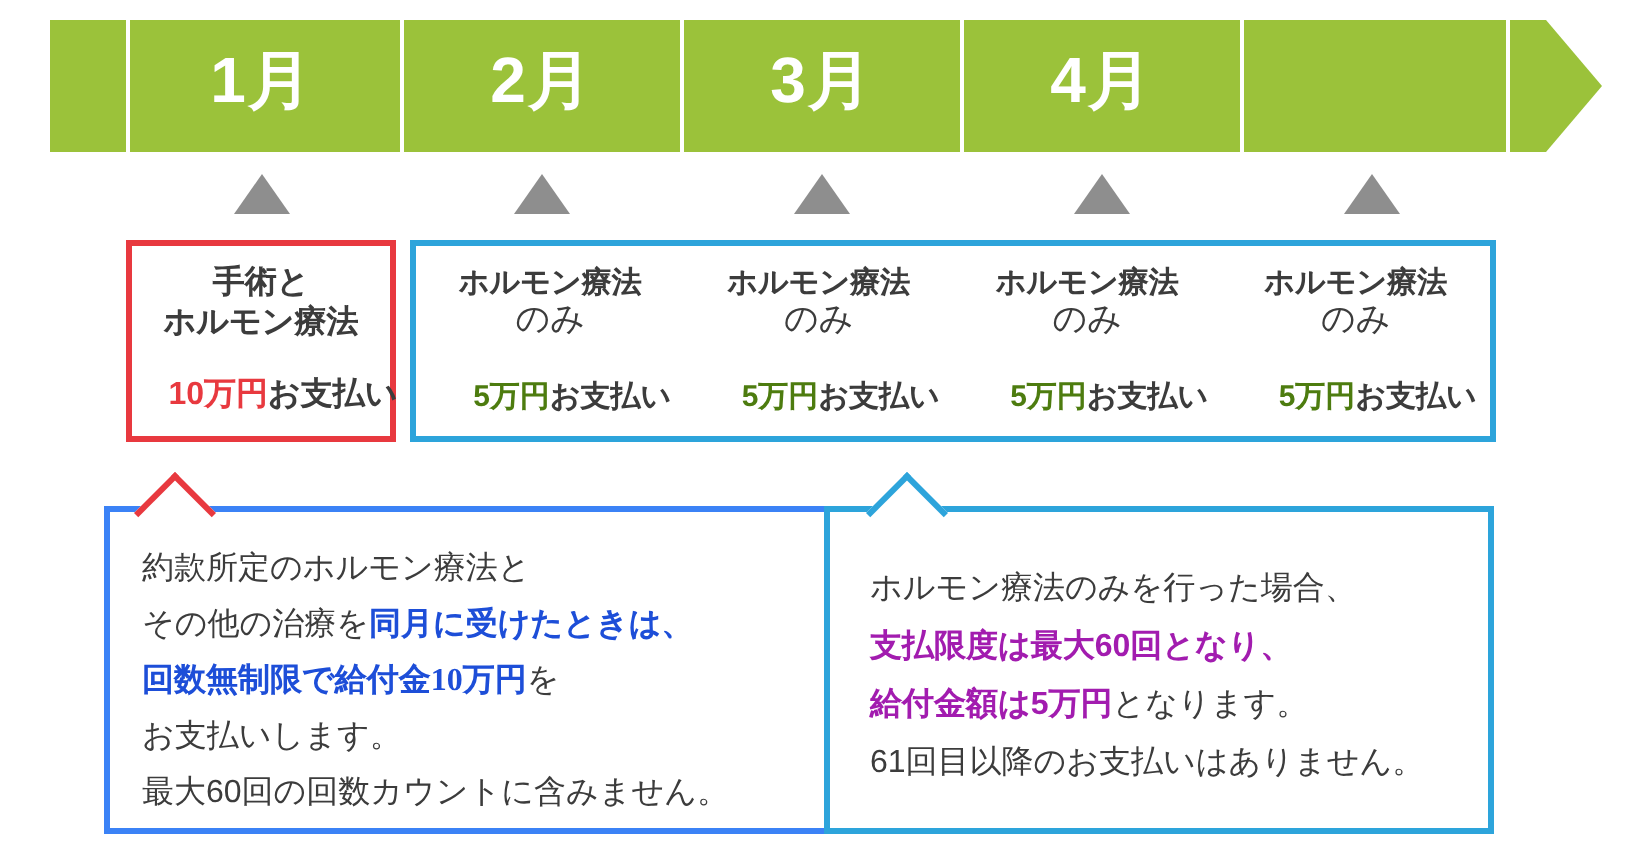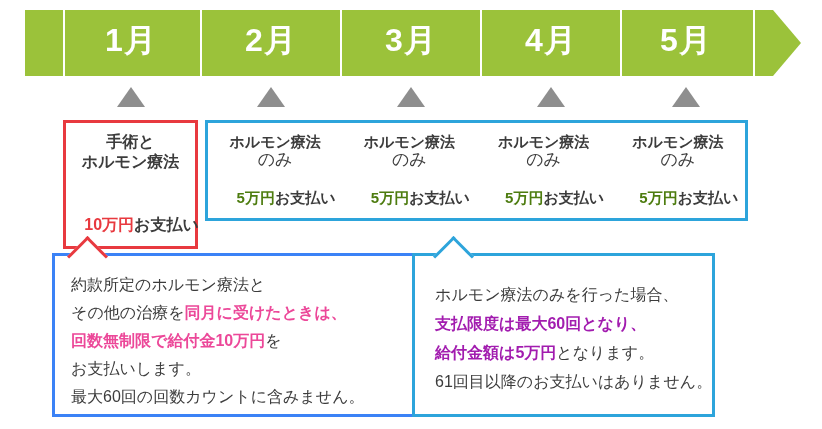--- a/index.html
+++ b/index.html
@@ -53,21 +53,21 @@
     width: 0; height: 0;
     border-left: 14px solid transparent;
     border-right: 14px solid transparent;
     border-bottom: 20px solid #8e8e8e;
   }
 
   
   .surgery-box {
     position: absolute;
     left: 63px; top: 120px;
-    width: 135px; height: 129px;
+    width: 135px; height: 101px;
     border: 3px solid #e8393f;
     box-sizing: border-box;
     display: flex;
     flex-direction: column;
     align-items: center;
     text-align: center;
     padding: 9px 2px 10px 2px;
   }
   .surgery-box .t1, .surgery-box .t2 {
     font-size: 16px; font-weight: bold; line-height: 20px; color: #3c3c3c;
@@ -105,56 +105,55 @@
 
   
   .callout {
     position: absolute;
     top: 253px;
     height: 164px;
     box-sizing: border-box;
     background: #ffffff;
   }
   .callout.red  { left: 52px;  width: 364px; border: 3px solid #3b82f6; }
-  .callout.blue { left: 412px; width: 303px; border: 3px solid #2da4db; }
+  .callout.blue { left: 412px; width: 335px; border: 3px solid #2da4db; }
   .pointer {
     position: absolute;
     top: -14px;
     width: 26px; height: 26px;
     background: #ffffff;
     transform: rotate(45deg);
   }
   .callout.red  .pointer { left: 18px; border-top: 3px solid #e8393f; border-left: 3px solid #e8393f; }
   .callout.blue .pointer { left: 24px; border-top: 3px solid #2da4db; border-left: 3px solid #2da4db; }
   .callout .body { position: relative; }
   .callout.red  .body { padding: 15px 0 0 16px; }
   .callout.blue .body { padding: 24px 0 0 20px; }
   .callout p { margin: 0; font-size: 16px; color: #3c3c3c; white-space: nowrap; }
   .callout.red  p { line-height: 28px; }
   .callout.blue p { line-height: 29px; }
-  .em-red  { color: #ec4899; font-weight: bold; }
+  .em-red  { color: #1d4ed8; font-weight: bold; font-family: Liberation Serif, serif; }
   .em-blue { color: #a21caf; font-weight: bold; }
 </style>
 </head>
 <body>
 
 <div class="stage">
 
   <div class="banner">
     <div class="divider" style="left:38px"></div>
     <div class="divider" style="left:175px"></div>
     <div class="divider" style="left:315px"></div>
     <div class="divider" style="left:455px"></div>
     <div class="divider" style="left:595px"></div>
     <div class="divider" style="left:728px"></div>
     <span class="month" style="left:106px">1月</span>
     <span class="month" style="left:246px">2月</span>
     <span class="month" style="left:386px">3月</span>
     <span class="month" style="left:526px">4月</span>
-    <span class="month" style="left:661px">5月</span>
     <div class="banner-arrow"></div>
   </div>
 
   <div class="marker" style="left:117px"></div>
   <div class="marker" style="left:257px"></div>
   <div class="marker" style="left:397px"></div>
   <div class="marker" style="left:537px"></div>
   <div class="marker" style="left:672px"></div>
 
   <div class="surgery-box">

